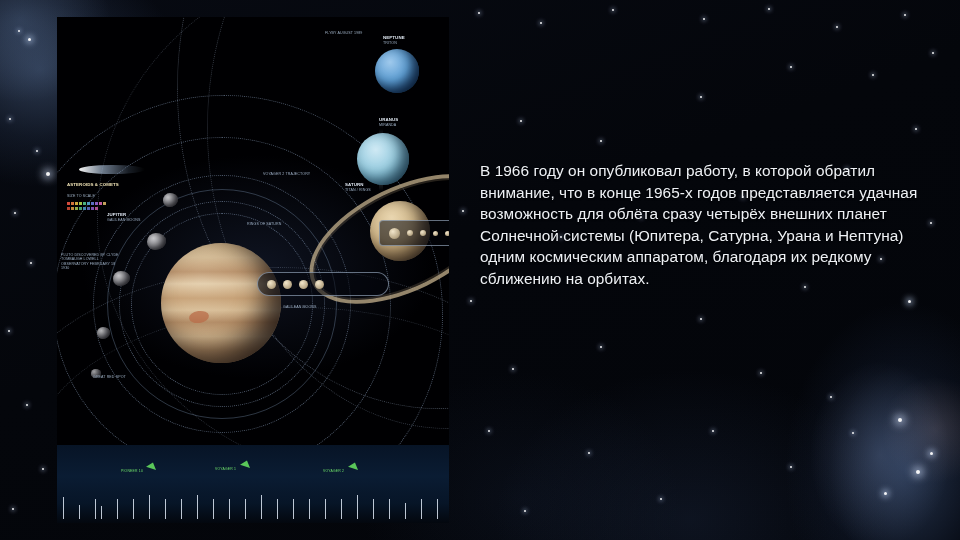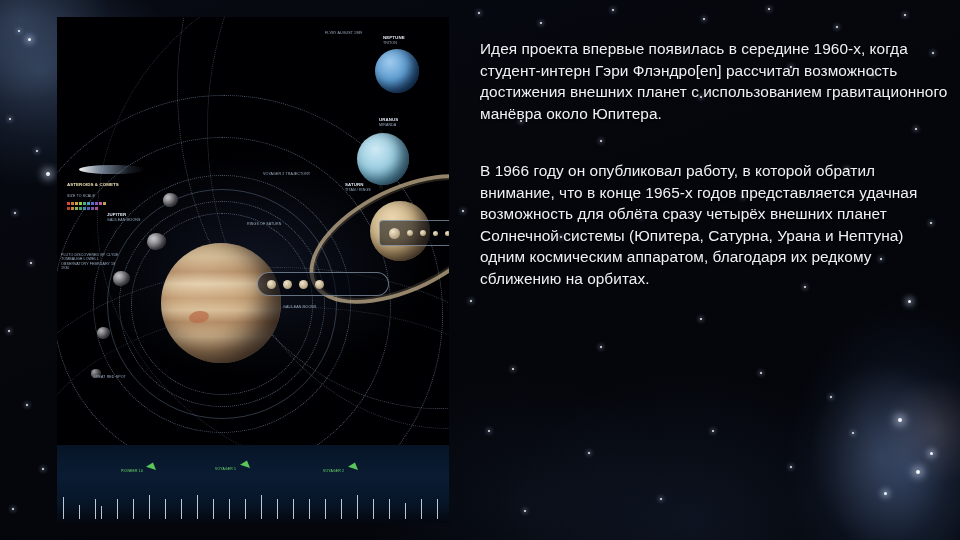--- a/index.html
+++ b/index.html
@@ -386,18 +386,17 @@
       <div class="craft" style="left:64px; top:24px;">PIONEER 10</div>
 
       <div class="craft-glyph" style="left:182px; top:14px; transform:rotate(18deg) scale(0.75,0.7);"></div>
       <div class="craft" style="left:158px; top:22px;">VOYAGER 1</div>
 
       <div class="craft-glyph" style="left:290px; top:16px; transform:rotate(18deg) scale(0.75,0.7);"></div>
       <div class="craft" style="left:266px; top:24px;">VOYAGER 2</div>
     </div>
   </div>
 
-  <div id="para-1" class="para">Идея проекта впервые появилась в середине 1960-х, когда студент-интерн Гэри Флэндро[en] рассчитал возможность достижения внешних планет с использованием гравитационного манёвра около Юпитера.</div>
 
   <div id="para-2" class="para">В 1966 году он опубликовал работу, в которой обратил внимание, что в конце 1965-х годов представляется удачная возможность для облёта сразу четырёх внешних планет Солнечной системы (Юпитера, Сатурна, Урана и Нептуна) одним космическим аппаратом, благодаря их редкому сближению на орбитах.</div>
 
 
 </div>
 
 </body></html>

